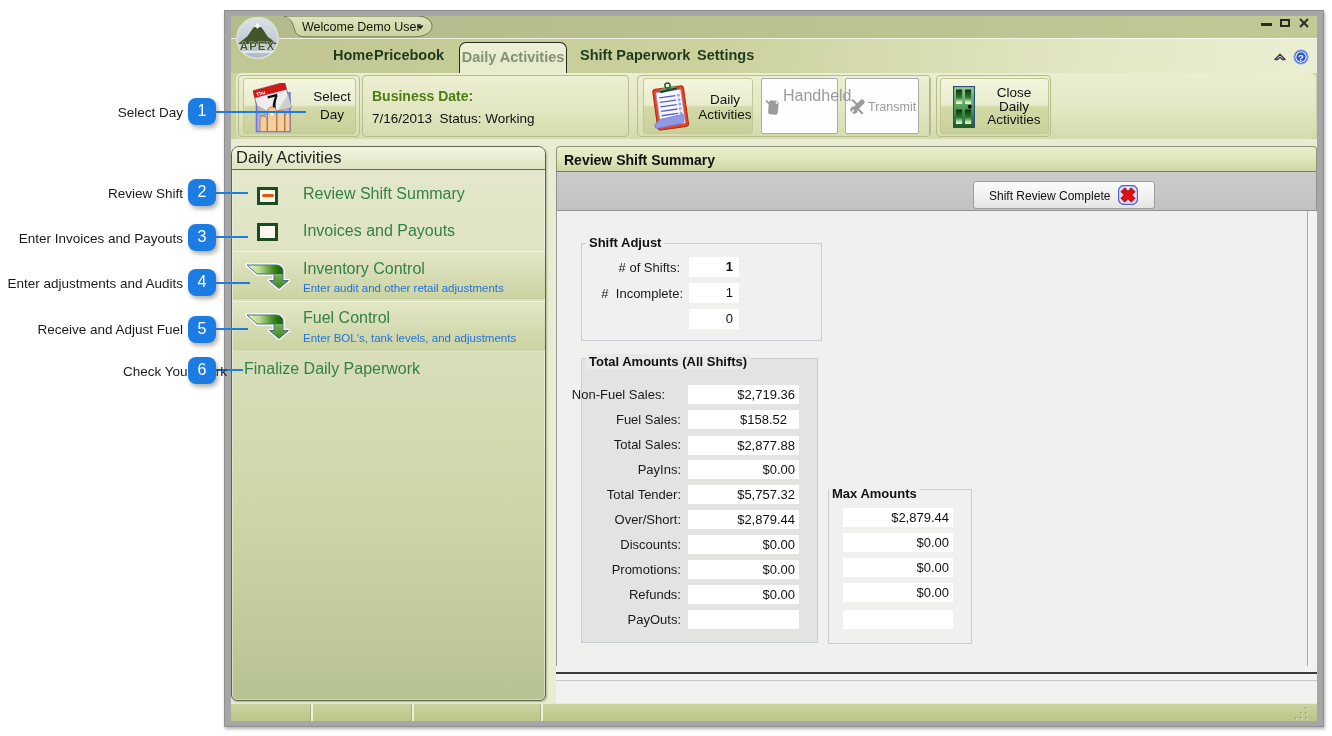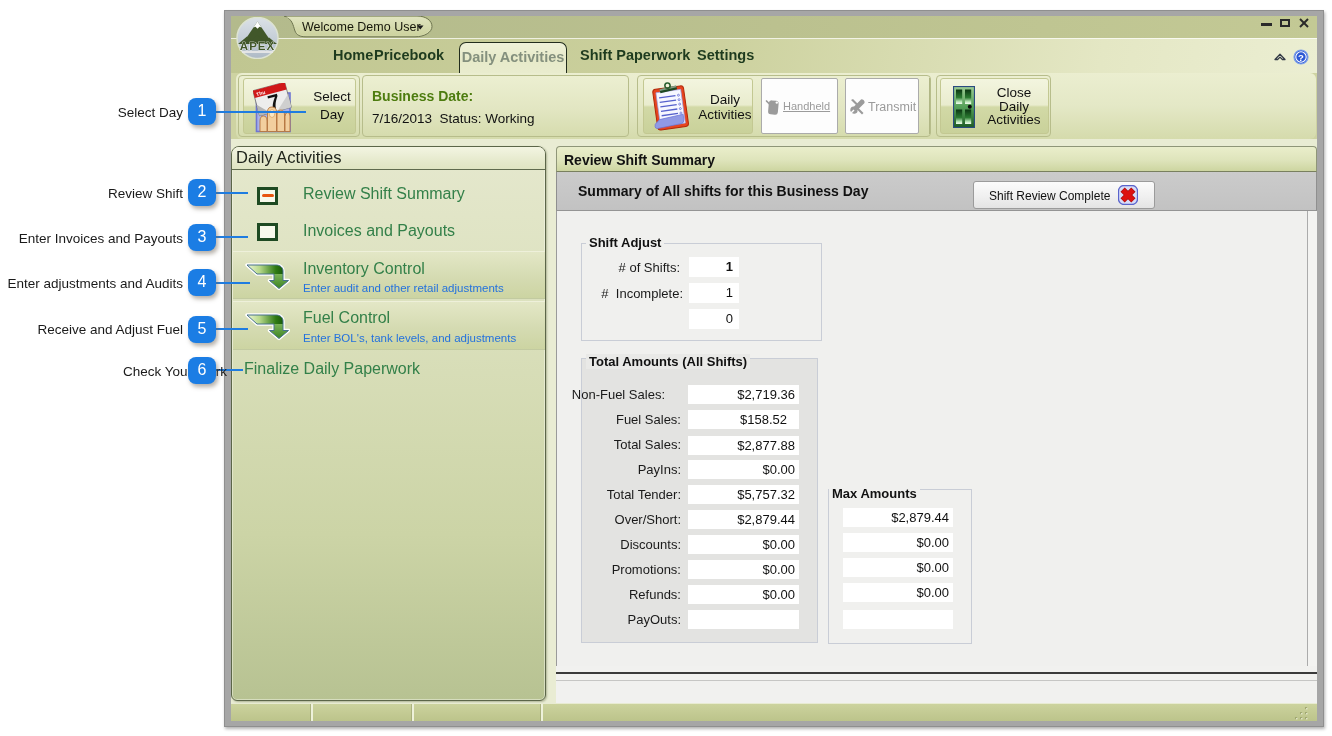--- a/index.html
+++ b/index.html
@@ -213,21 +213,21 @@
     <div class="abs" style="left:466px;top:76px;width:56px;font-size:13.5px;color:#111;text-align:center;line-height:15px;z-index:2;">Daily<br>Activities</div>
 
     <div class="wbtn" style="left:530px;top:62px;width:77px;height:56px;"></div>
     <svg class="abs" style="left:534px;top:82px;z-index:2;" width="16" height="18" viewBox="0 0 16 18">
       <line x1="1.5" y1="3" x2="5" y2="6.5" stroke="#9b9b9b" stroke-width="1.7" stroke-linecap="round"></line>
       <g transform="rotate(5 8 9)">
         <rect x="3.5" y="2.5" width="9.8" height="14" rx="2.8" fill="#9b9b9b"></rect>
       </g>
       <circle cx="11.8" cy="4.6" r="1.2" fill="#fdfdfd"></circle>
     </svg>
-    <div class="abs" style="left:552px;top:84px;font-size:11px;color:#9b9b9b;z-index:2;text-decoration:underline;">Handheld</div>
+    <div class="abs" style="left:552px;top:71px;font-size:16px;color:#9b9b9b;z-index:2;">Handheld</div>
     <div class="wbtn" style="left:614px;top:62px;width:74px;height:56px;"></div>
     <svg class="abs" style="left:618px;top:82px;z-index:2;" width="17" height="17" viewBox="0 0 17 17">
       <path d="M2,2 L4,1 L10,7 L8.5,8.5 Z" fill="#9b9b9b"></path>
       <path d="M13.5,1.5 Q16,2.5 15.5,5 L12,8.5 L8.5,12 Q9,14.5 6.5,15.5 Q4.5,16.3 3,15 L5.5,12.5 L4.5,11.5 L2,14 Q0.7,12.5 1.5,10.5 Q2.5,8 5,8.5 L8.5,5 L12,1.5 Q13,1.2 13.5,1.5 Z" fill="#9b9b9b"></path>
       <path d="M9,9.5 L14.5,15 L13,16.5 L7.5,11 Z" fill="#9b9b9b"></path>
     </svg>
     <div class="abs" style="left:637px;top:84px;font-size:12.5px;color:#9b9b9b;z-index:2;">Transmit</div>
     <div class="abs" style="left:698px;top:62px;width:1px;height:56px;background:#b0b685;"></div>
 
     <div class="rbtn" style="left:709px;top:62px;width:109px;height:56px;"></div>
@@ -296,21 +296,20 @@
         <path d="M31,12 L40,12 L40,18.5 L45.5,18.5 L36,26.5 L26.5,18.5 L31,18.5 Z" fill="url(#arrstem)"></path>
         <path d="M4,3 L33,3 C37,3 40,5.5 40,9 L40,18.5 L45.5,18.5 L36,26.5 L26.5,18.5 L31,18.5 L31,12 L14,12 Z" fill="none" stroke="#47708a" stroke-width="1" stroke-linejoin="round"></path>
       </svg>
       <div class="itext" style="left:71px;top:162px;">Fuel Control</div>
       <div class="icap" style="left:71px;top:185px;">Enter BOL's, tank levels, and adjustments</div>
       <div class="itext" style="left:12px;top:213px;">Finalize Daily Paperwork</div>
     </div>
 
     <div id="rphead">Review Shift Summary</div>
     <div id="graybar"></div>
-    <div class="abs" style="left:347px;top:167px;font-size:14px;font-weight:bold;color:#111;z-index:2;">Summary of All shifts for this Business Day</div>
     <div class="abs" style="left:742px;top:165px;width:182px;height:28px;border:1px solid #9b9b9b;border-radius:3px;box-sizing:border-box;
       background:linear-gradient(180deg,#fbfbfb 0%,#f0f0f0 55%,#e4e4e4 100%);z-index:2;"></div>
     <div class="abs" style="left:758px;top:173px;font-size:12px;color:#111;z-index:3;white-space:nowrap;">Shift Review Complete</div>
     <svg class="abs" style="left:887px;top:169px;z-index:3;" width="20" height="20" viewBox="0 0 20 20">
       <rect x="0.5" y="0.5" width="19" height="19" rx="5.5" fill="#d9ddf8" stroke="#5a64cc" stroke-width="1.3"></rect>
       <line x1="4.6" y1="4.6" x2="15.4" y2="15.4" stroke="#a50d0d" stroke-width="6"></line>
       <line x1="15.4" y1="4.6" x2="4.6" y2="15.4" stroke="#a50d0d" stroke-width="6"></line>
       <line x1="5" y1="5" x2="15" y2="15" stroke="#dd1111" stroke-width="4.6"></line>
       <line x1="15" y1="5" x2="5" y2="15" stroke="#dd1111" stroke-width="4.6"></line>
     </svg>

